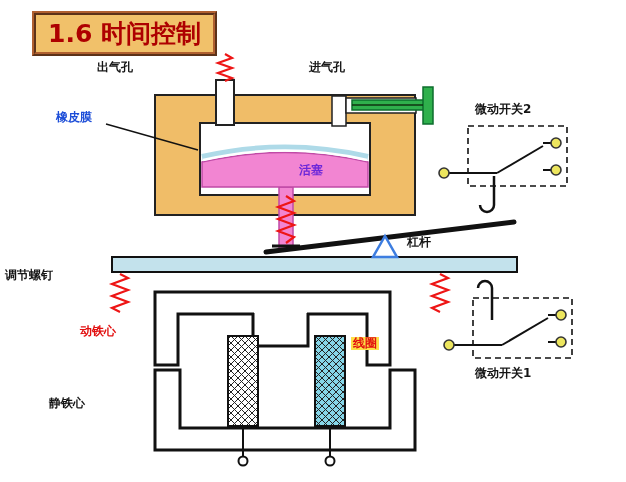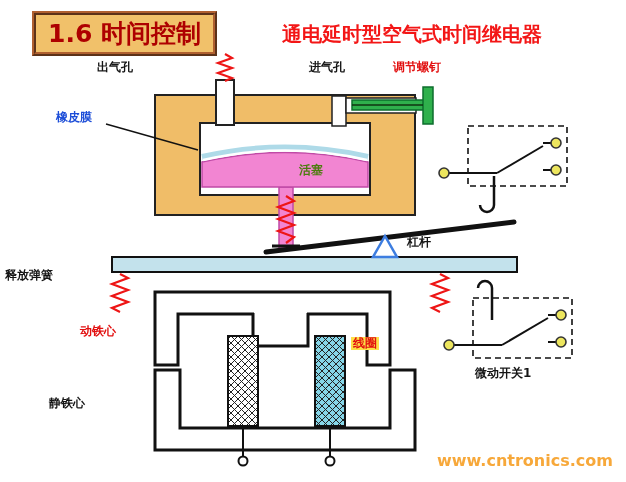--- a/index.html
+++ b/index.html
@@ -2,21 +2,21 @@
 <html><head>
 <meta charset="utf-8">
 <style>
   html,body{margin:0;padding:0;background:#e9e9e9;}
   .stage{position:relative;width:626px;height:482px;background:#ffffff;overflow:hidden;
          font-family:"DejaVu Sans",sans-serif;}
   .stage svg{position:absolute;left:0;top:0;}
   .lbl{position:absolute;font-size:12px;font-weight:600;color:#151515;white-space:nowrap;line-height:1.1;}
   .lbl.red{color:#e21010;font-weight:700;}
   .lbl.blue{color:#1d4ed8;}
-  .lbl.magenta{color:#4d7c0f;font-weight:700;}
+  .lbl.magenta{color:#6d28d9;font-weight:700;}
   .coil-label{background:#fde047;padding:0 2px;}
   .badge{position:absolute;left:32px;top:11px;background:#f1c16a;color:#ae0000;
          font-size:25px;font-weight:700;padding:2px 12px;border:4px ridge #b06030;}
   .subtitle{position:absolute;left:282px;top:21px;color:#f31616;font-size:20px;font-weight:700;}
   .watermark{position:absolute;left:437px;top:451px;color:#f7a83a;font-size:16px;font-weight:600;}
 </style>
 </head>
 <body>
 
 <div class="stage">
@@ -103,28 +103,26 @@
       <line x1="548" y1="342" x2="556" y2="342" stroke="#111" stroke-width="2"></line>
       <circle cx="449" cy="345" r="5" fill="#ede65e" stroke="#333" stroke-width="1.6"></circle>
       <circle cx="561" cy="315" r="5" fill="#ede65e" stroke="#333" stroke-width="1.6"></circle>
       <circle cx="561" cy="342" r="5" fill="#ede65e" stroke="#333" stroke-width="1.6"></circle>
     </g>
 
     <line x1="106" y1="124" x2="198" y2="150" stroke="#111" stroke-width="1.3"></line>
   </svg>
 
   <div class="badge">1.6 时间控制</div>
-  <div class="subtitle">通电延时型空气式时间继电器</div>
 
   <div class="lbl" style="left:97px;top:61px">出气孔</div>
   <div class="lbl" style="left:309px;top:61px">进气孔</div>
-  <div class="lbl red" style="left:393px;top:61px">调节螺钉</div>
   <div class="lbl blue" style="left:56px;top:111px">橡皮膜</div>
+  <div class="lbl" style="left:475px;top:103px">微动开关2</div>
   <div class="lbl magenta" style="left:299px;top:164px">活塞</div>
   <div class="lbl" style="left:407px;top:236px">杠杆</div>
-  <div class="lbl" style="left:5px;top:269px">释放弹簧</div>
+  <div class="lbl" style="left:5px;top:269px">调节螺钉</div>
   <div class="lbl red" style="left:80px;top:325px">动铁心</div>
   <div class="lbl red coil-label" style="left:351px;top:337px">线圈</div>
   <div class="lbl" style="left:49px;top:397px">静铁心</div>
   <div class="lbl" style="left:475px;top:367px">微动开关1</div>
 
-  <div class="watermark">www.cntronics.com</div>
 </div>
 
 </body></html>

